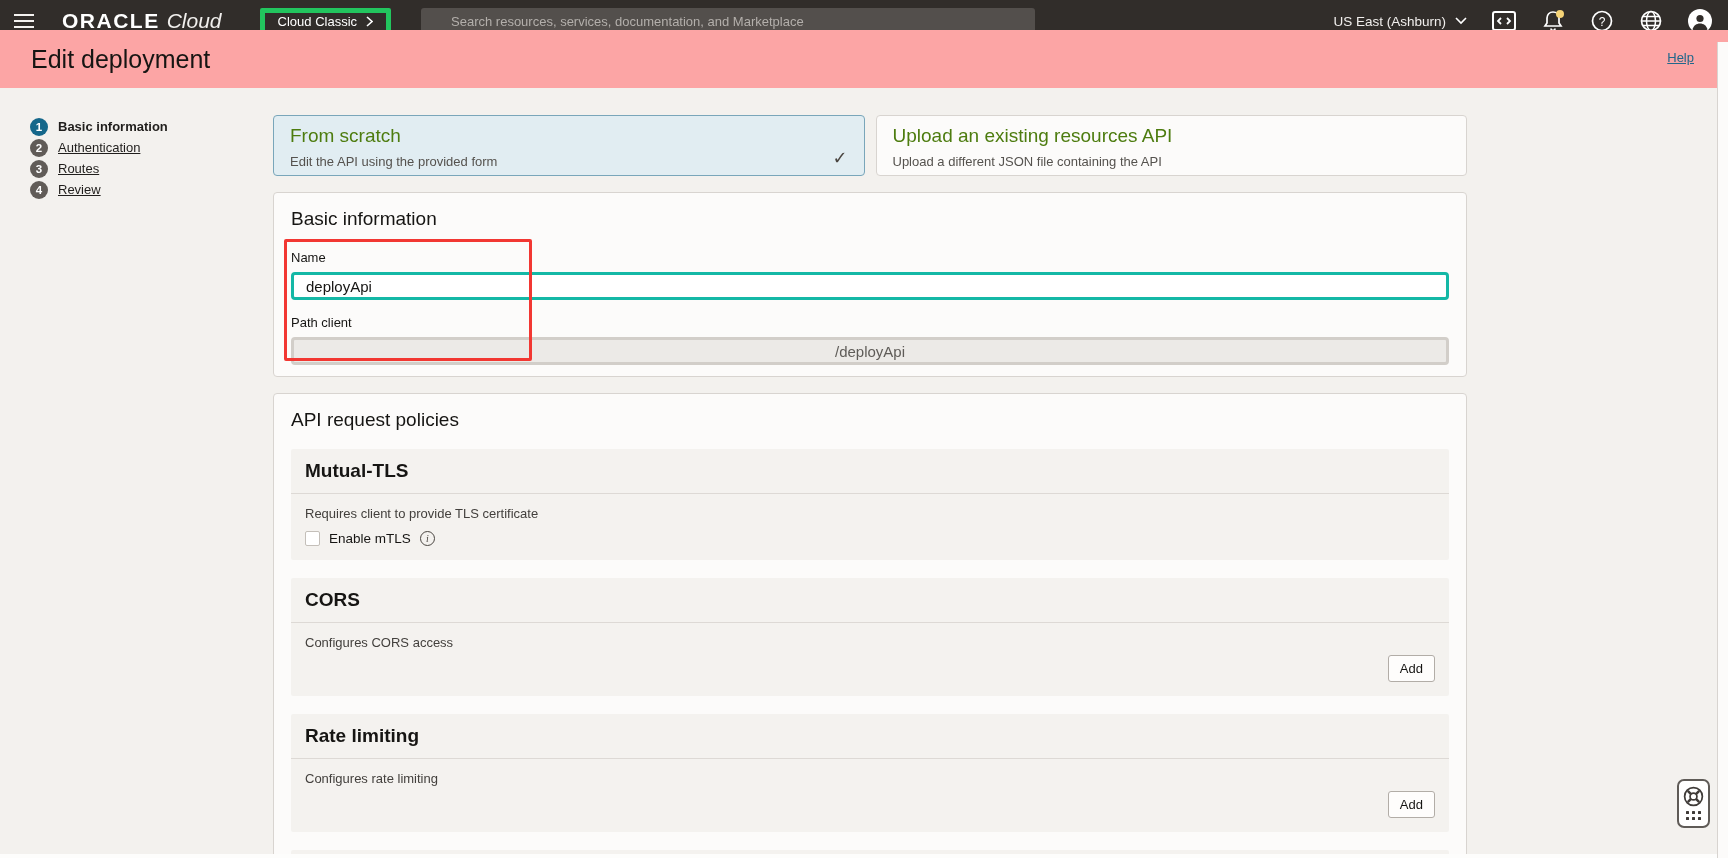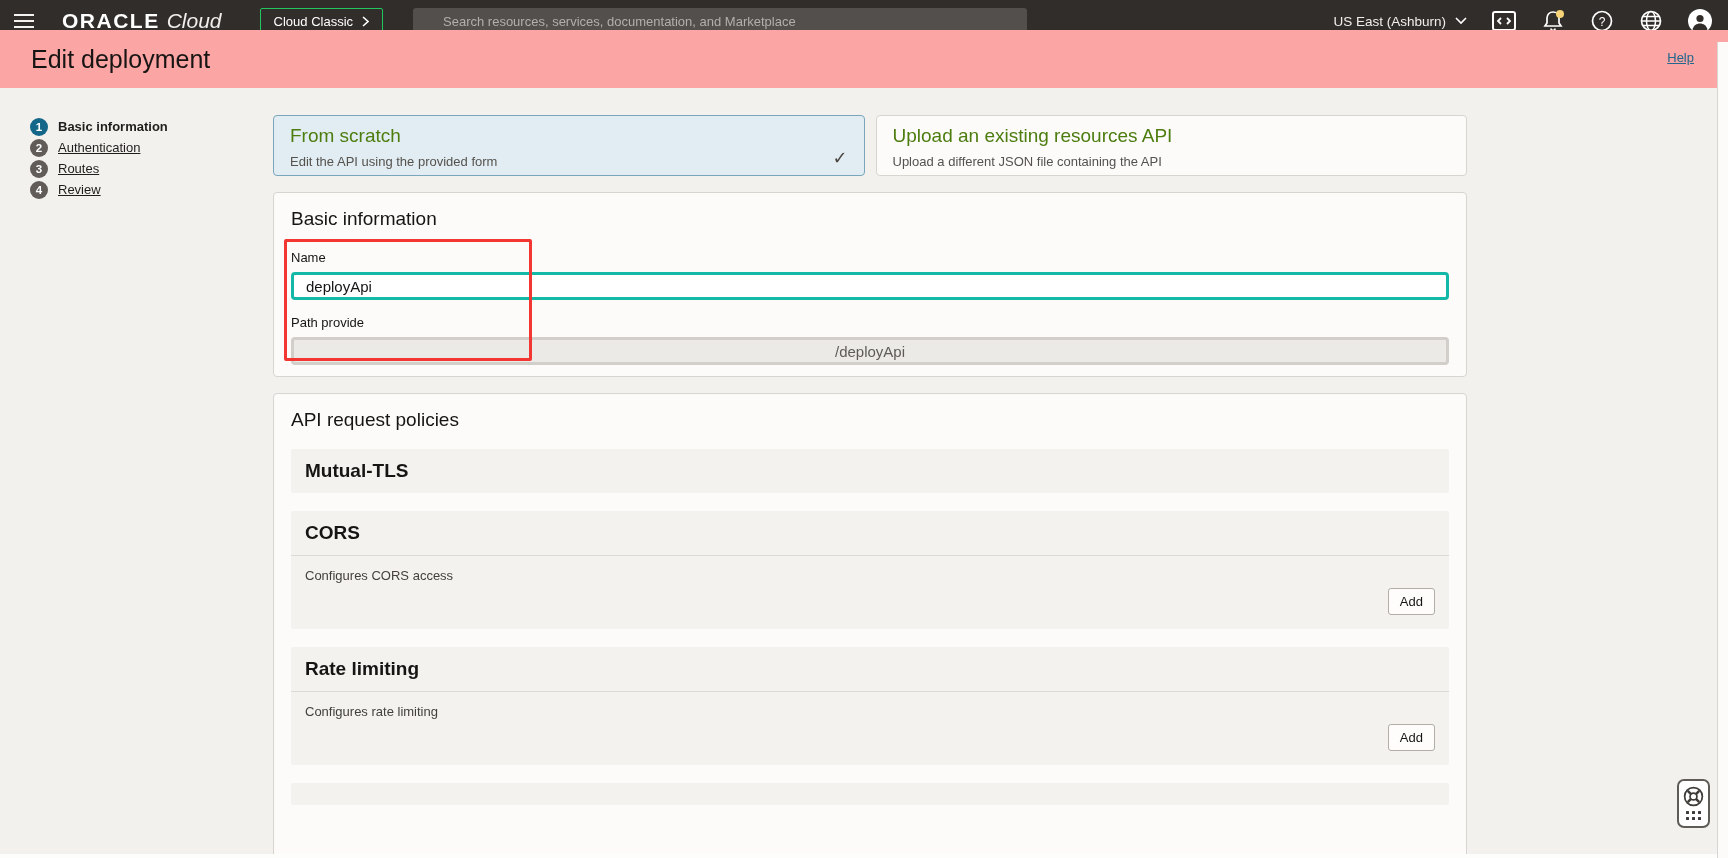--- a/index.html
+++ b/index.html
@@ -15,21 +15,21 @@
     position:absolute; top:0; left:0; right:0; height:42px;
     background:#312d2a; display:flex; align-items:center; color:#fff;
   }
   .hamburger { margin-left:14px; width:24px; height:24px; display:flex; flex-direction:column; justify-content:center; gap:4px; cursor:pointer; }
   .hamburger span { display:block; width:20px; height:2px; background:#f4f2f0; }
   .brand { margin-left:24px; display:flex; align-items:baseline; font-size:21px; white-space:nowrap; }
   .brand .oracle { font-weight:700; letter-spacing:1.5px; }
   .brand .cloud { font-weight:400; margin-left:7px; color:#f1efed;font-style:italic; }
   .classic-btn {
     margin-left:38px; height:27px; padding:0 13px; display:flex; align-items:center; gap:9px;
-    background:transparent; border:1px solid #22c55e; border-radius:2px; color:#fff; font-size:13px; cursor:pointer;
+    background:transparent; border:5px solid #22c55e; border-radius:2px; color:#fff; font-size:13px; cursor:pointer;
   }
   .searchbox { margin-left:30px; width:614px; }
   .searchbox input {
     width:100%; height:27px; background:#534f4c; border:none; border-radius:3px;
     color:#d6d3d0; font-size:13px; padding:0 30px; font-family:inherit;
   }
   .searchbox input::placeholder { color:#b3afab; }
   .topbar-right { margin-left:auto; display:flex; align-items:center; gap:25px; margin-right:16px; }
   .region { display:flex; align-items:center; gap:9px; font-size:13.5px; color:#f1efed; cursor:pointer; white-space:nowrap; }
   .tb-icon { width:24px; height:24px; display:flex; align-items:center; justify-content:center; cursor:pointer; position:relative; }
@@ -205,30 +205,38 @@
     <div class="option-card plain">
       <div class="opt-title">Upload an existing resources API</div>
       <div class="opt-desc">Upload a different JSON file containing the API</div>
     </div>
   </div>
 
   <section class="card basic-card">
     <h2 class="card-title">Basic information</h2>
     <div class="field-label lbl-name">Name</div>
     <input class="txt-input" type="text" value="deployApi" style="">
-    <div class="field-label lbl-path">Path provide</div>
+    <div class="field-label lbl-path">Path client</div>
     <input class="txt-input" type="text" disabled="" value="/deployApi" style="">
     <div class="red-box"></div>
   </section>
 
   <section class="card policies-card">
     <h2 class="card-title">API request policies</h2>
 
     <div class="subsection">
       <div class="sub-header"><span class="sub-title">Mutual-TLS</span></div>
+      <div class="sub-body">
+        <div class="sub-desc">Requires client to provide TLS certificate</div>
+        <div class="check-row">
+          <span class="checkbox"></span>
+          <span class="check-label">Enable mTLS</span>
+          <span class="info-icon">i</span>
+        </div>
+      </div>
     </div>
 
     <div class="subsection">
       <div class="sub-header"><span class="sub-title">CORS</span></div>
       <div class="sub-body">
         <div class="sub-desc">Configures CORS access</div>
         <div class="add-row">
             <button class="add-btn">Add</button>
           </div>
       </div>

